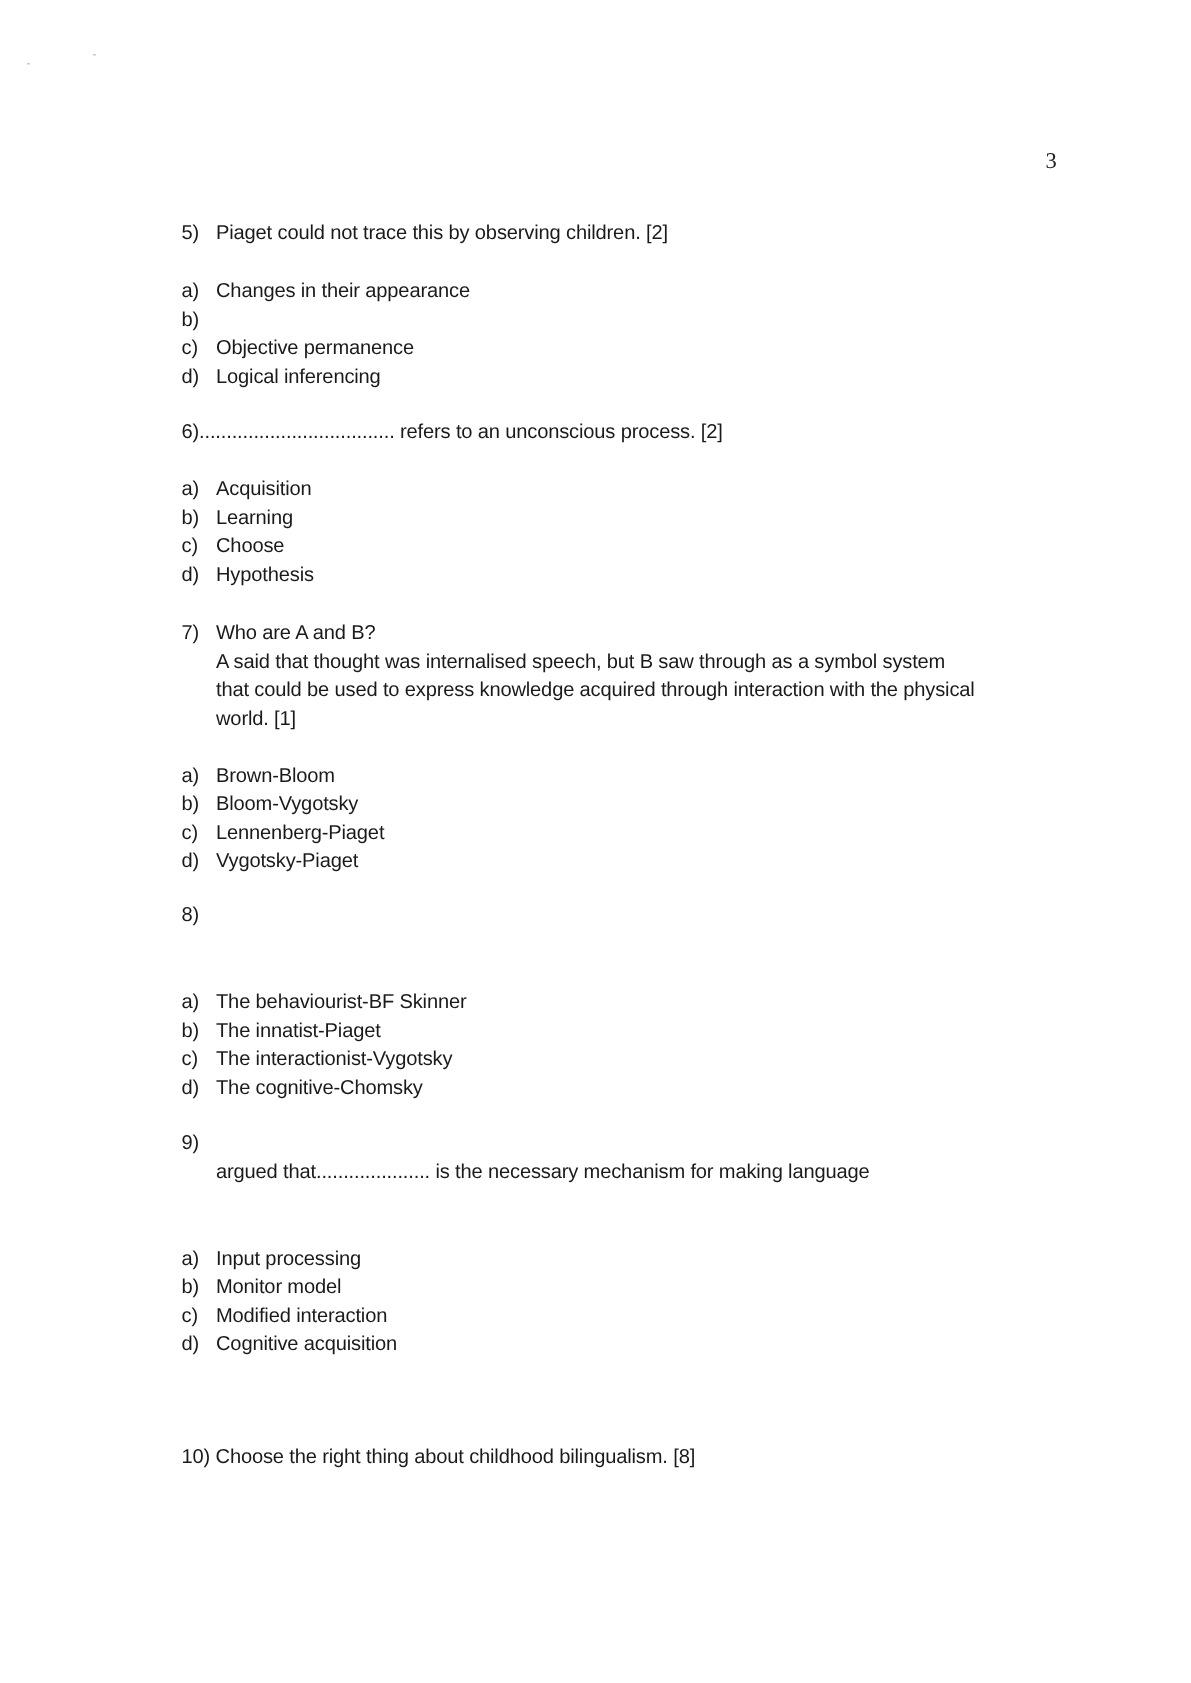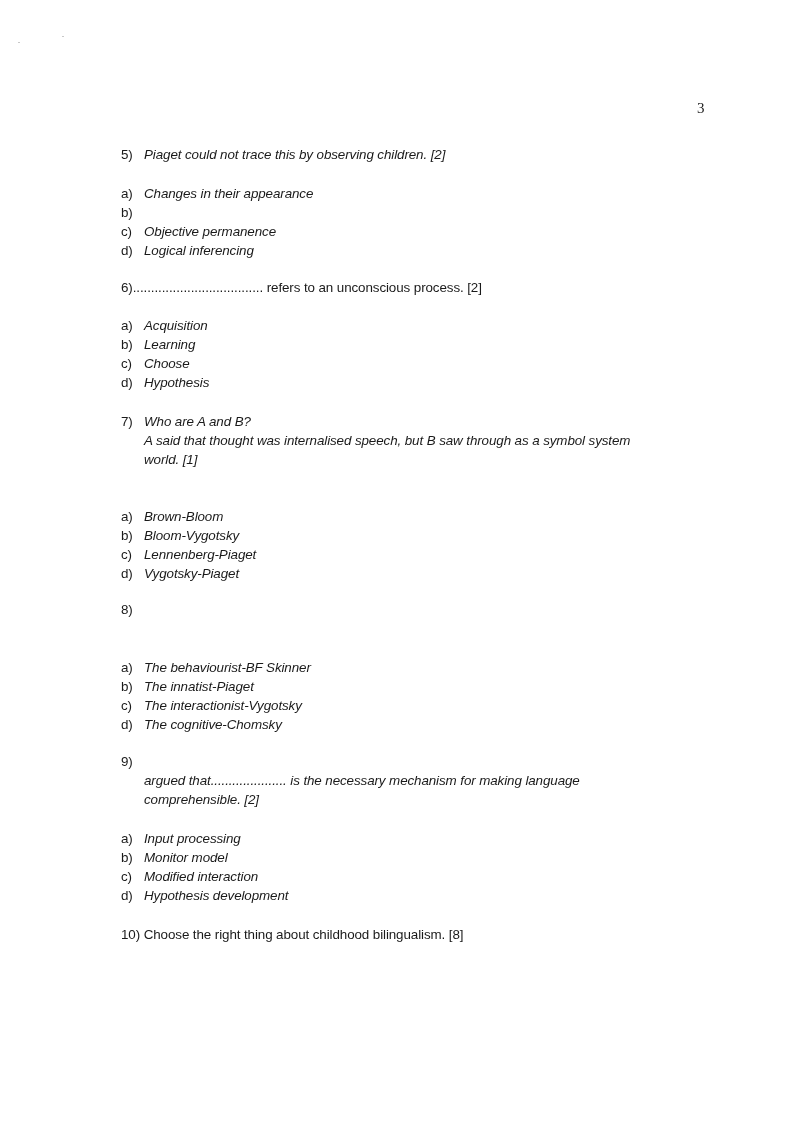--- a/index.html
+++ b/index.html
@@ -36,21 +36,20 @@
       white-space: nowrap;
     }
     .num {
       display: inline-block;
       width: 23px;
       flex: 0 0 23px;
     }
     .txt {
       display: inline-block;
       white-space: normal;
-      font-style: italic;
     }
     .speck {
       position: absolute;
       width: 2px; height: 1px;
       background: #c8c8c8;
     }
   </style>
 </head>
 <body>
 
@@ -114,20 +113,24 @@
     <div class="row">
       <span class="num">7)</span>
       <span class="txt">Who are A and B?</span>
     </div>
     <div class="row">
       <span class="num"></span>
       <span class="txt">A said that thought was internalised speech, but B saw through as a symbol system</span>
     </div>
     <div class="row">
       <span class="num"></span>
+      <span class="txt">that could be used to express knowledge acquired through interaction with the physical</span>
+    </div>
+    <div class="row">
+      <span class="num"></span>
       <span class="txt">world. [1]</span>
     </div>
   </div>
   <div class="block" style="top:507px;">
     <div class="row">
       <span class="num">a)</span>
       <span class="txt">Brown-Bloom</span>
     </div>
     <div class="row">
       <span class="num">b)</span>
@@ -171,43 +174,39 @@
   </div>
 
   <div class="block" style="top:752px;">
     <div class="row">
       <span class="num">9)</span>
     </div>
     <div class="row">
       <span class="num"></span>
       <span class="txt">argued that..................... is the necessary mechanism for making language</span>
     </div>
-    <div class="row">
-      <span class="num"></span>
-      <span class="txt">comprehensible. [2]</span>
-    </div>
   </div>
   <div class="block" style="top:829px;">
     <div class="row">
       <span class="num">a)</span>
       <span class="txt">Input processing</span>
     </div>
     <div class="row">
       <span class="num">b)</span>
       <span class="txt">Monitor model</span>
     </div>
     <div class="row">
       <span class="num">c)</span>
       <span class="txt">Modified interaction</span>
     </div>
     <div class="row">
       <span class="num">d)</span>
-      <span class="txt">Hypothesis development</span>
-    </div>
-  </div>
-
-  <div class="block q10" style="top:925px;">
+      <span class="txt">Cognitive acquisition</span>
+    </div>
+  </div>
+
+  <div class="block q10" style="top:961px;">
     <div class="row">
       <span>10)</span>&nbsp;<span>Choose the right thing about childhood bilingualism. [8]</span>
     </div>
   </div>
 
 </div>
 
 </body></html>

